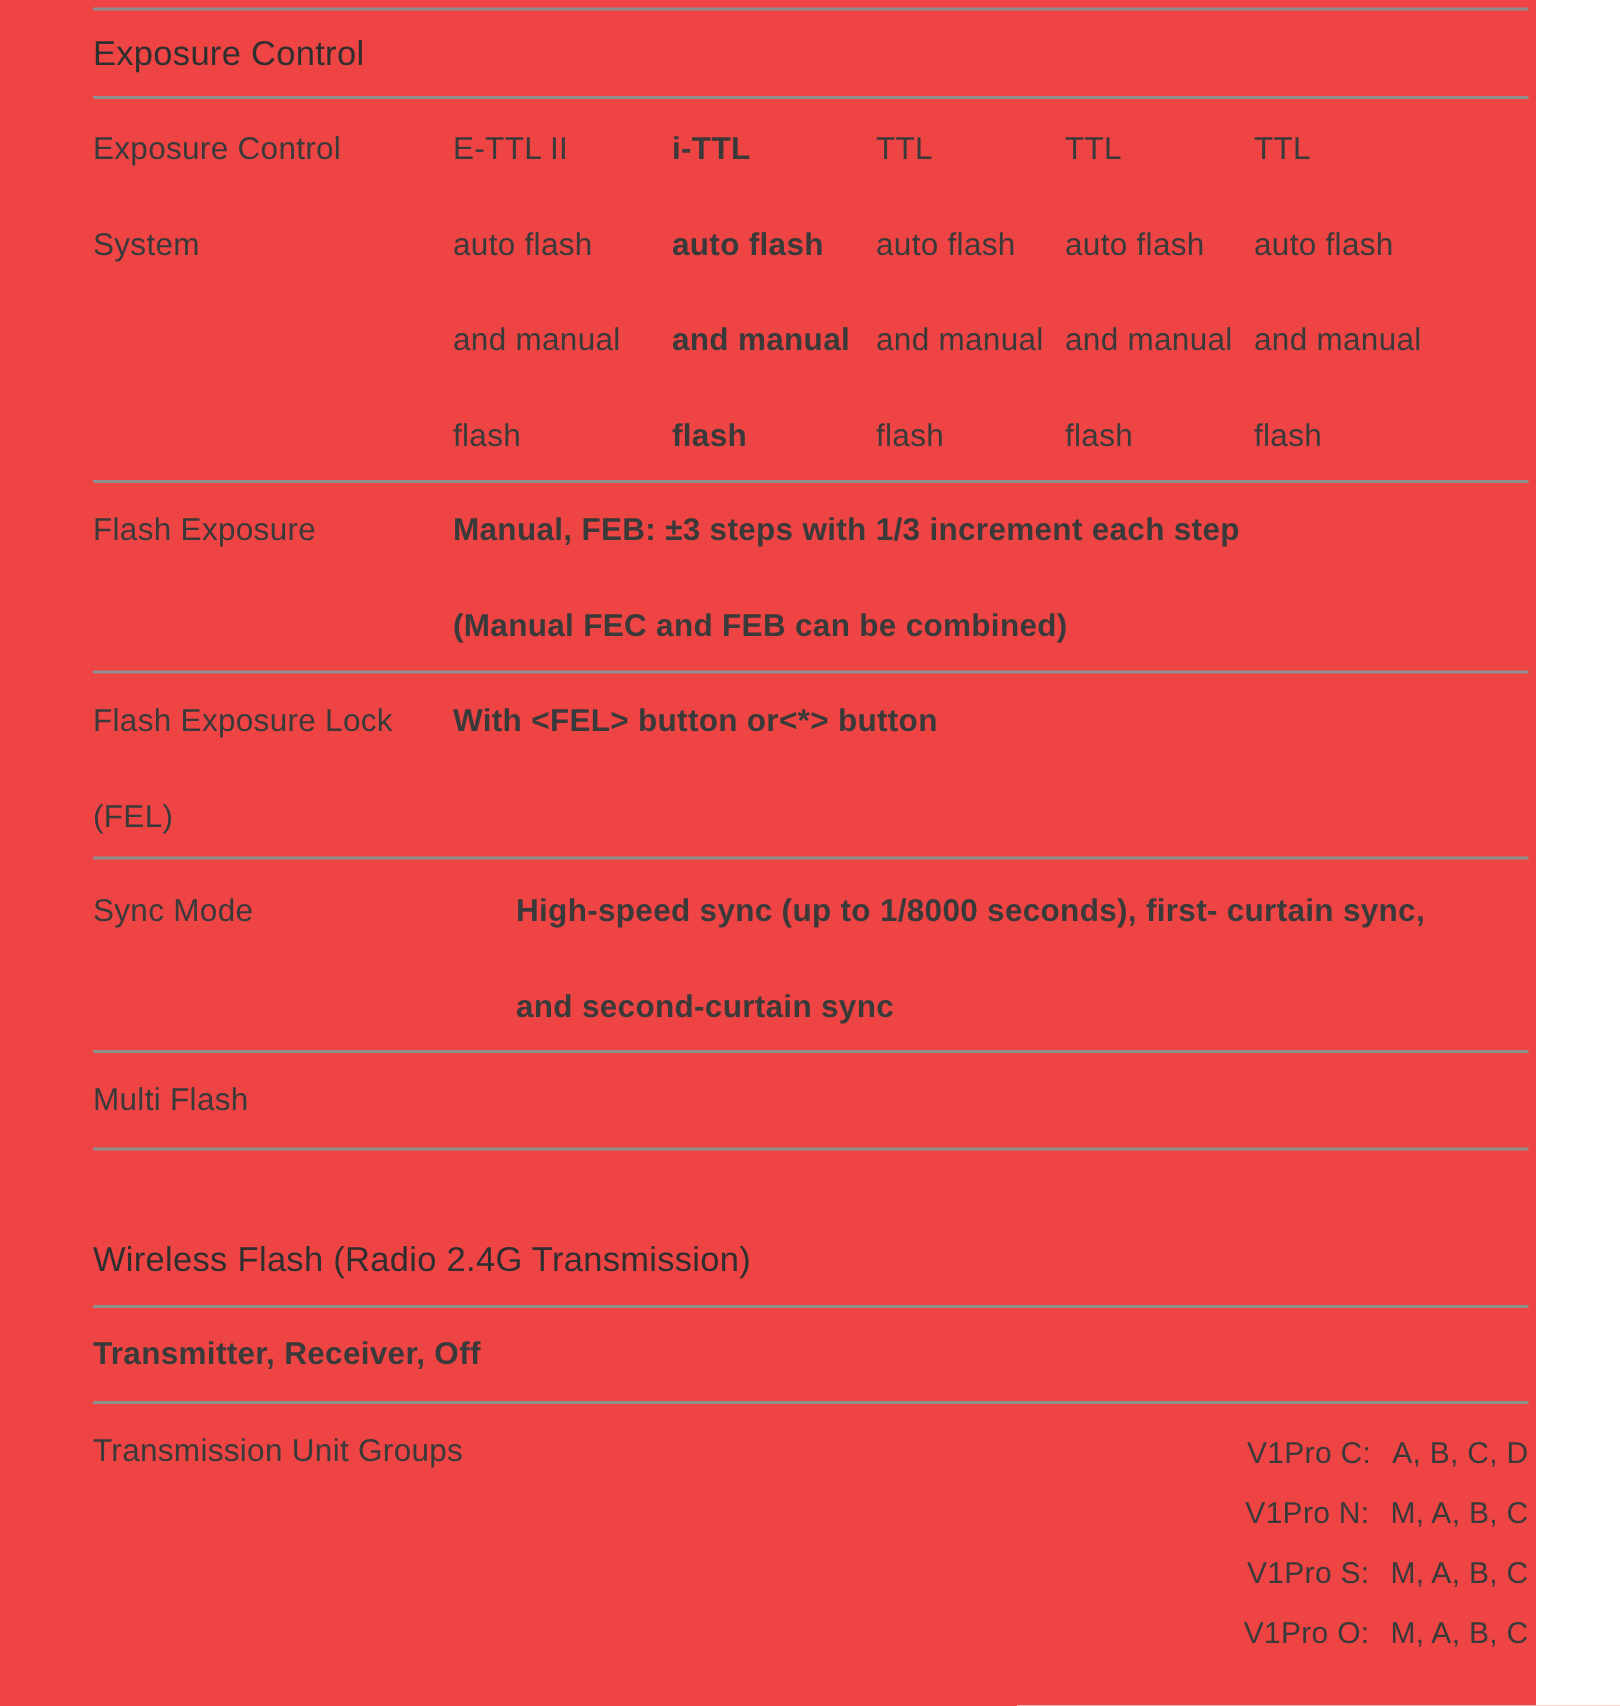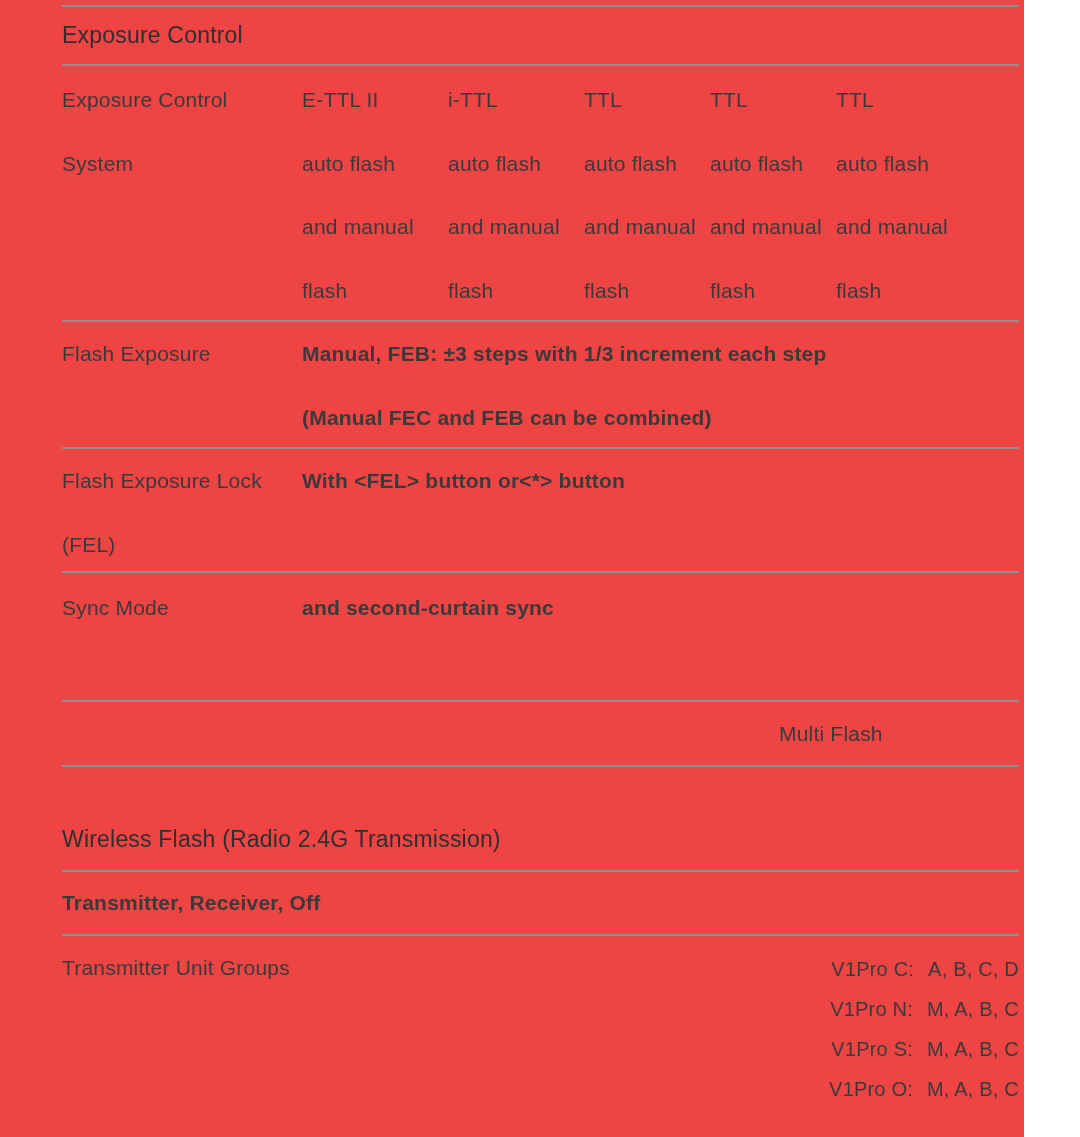--- a/index.html
+++ b/index.html
@@ -36,32 +36,32 @@
   }
   .h1 { height: 57px; }
   .h2 { height: 61px; margin-top: 42px; }
   .label { flex: 0 0 240px; }
   .value { flex: 1; font-weight: bold; }
   .line { display: block; }
 
   .r-sys { height: 254px; }
   .r-sys .label, .r-sys .col { line-height: 63.5px; padding-top: 2px; }
   .r-sys .c1 { flex: 0 0 146px; }
-  .r-sys .c2 { flex: 0 0 136px; }
+  .r-sys .c2 { flex: 0 0 136px; font-weight: bold; }
   .r-sys .c3 { flex: 0 0 126px; }
   .r-sys .c4 { flex: 0 0 126px; }
   .r-sys .c5 { flex: 1; }
 
   .r-fe   { height: 125px; }
   .r-fe .label, .r-fe .value { line-height: 63.5px; }
   .r-fel  { height: 122px; }
   .r-fel .label, .r-fel .value { line-height: 63.5px; }
-  .r-sync { height: 127px; }
+  .r-sync { height: 127px; gap: 42px; }
   .r-sync .label, .r-sync .value { line-height: 63.5px; padding-top: 3px; }
-  .r-multi { height: 63px; justify-content: flex-end; }
+  .r-multi { height: 63px; }
   .r-multi .label, .r-multi .value { line-height: 63px; }
   .r-wf { height: 62px; }
   .r-wf .label, .r-wf .value { line-height: 62px; }
 
   .r-tug { height: 237px; border-bottom-width: 3px; }
   .r-tug .label { flex: 0 0 245px; line-height: 63.5px; }
   .r-tug .groups { flex: 1; padding-top: 13px; line-height: 40px; font-size: 20px; text-align: right; }
   .group-line .model { margin-right: 14px; }
 </style>
 </head>
@@ -129,20 +129,21 @@
       <div class="value">
         <span class="line">With &lt;FEL&gt; button or&lt;*&gt; button</span>
       </div>
     </div>
 
     <div class="row r-sync">
       <div class="label">
         <span class="line">Sync Mode</span>
       </div>
       <div class="value">
+        <span class="line">High-speed sync (up to 1/8000 seconds), first- curtain sync,</span>
         <span class="line">and second-curtain sync</span>
       </div>
     </div>
 
     <div class="row r-multi">
       <div class="label">
         <span class="line">Multi Flash</span>
       </div>
     </div>
 
@@ -151,21 +152,21 @@
     </div>
 
     <div class="row r-wf">
       <div class="value">
         <span class="line">Transmitter, Receiver, Off</span>
       </div>
     </div>
 
     <div class="row r-tug">
       <div class="label">
-        <span class="line">Transmitter Unit Groups</span>
+        <span class="line">Transmission Unit Groups</span>
       </div>
       <div class="groups">
         <span class="line group-line">
           <span class="model">V1Pro C:</span><span>A, B, C, D</span>
         </span>
         <span class="line group-line">
           <span class="model">V1Pro N:</span><span>M, A, B, C</span>
         </span>
         <span class="line group-line">
           <span class="model">V1Pro S:</span><span>M, A, B, C</span>

